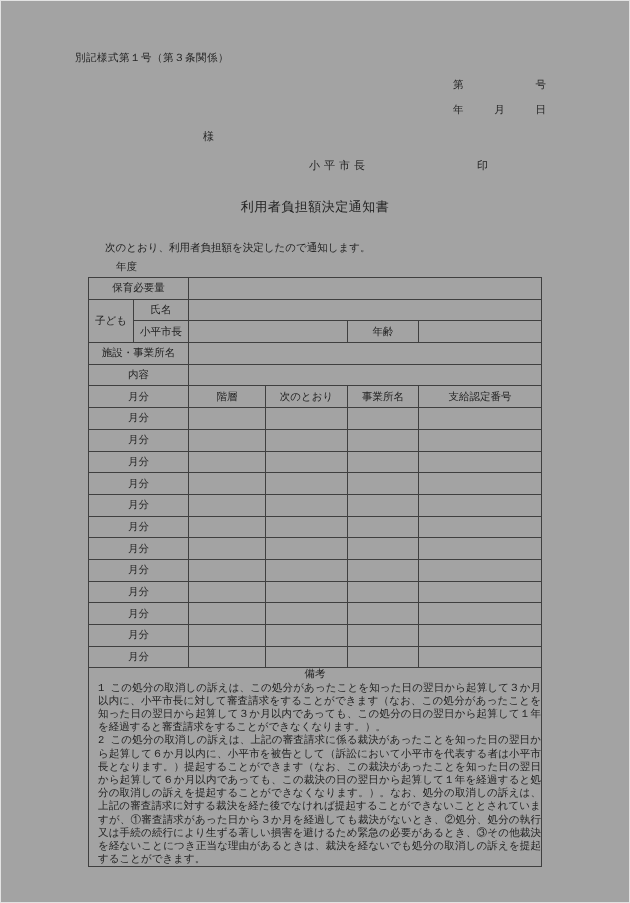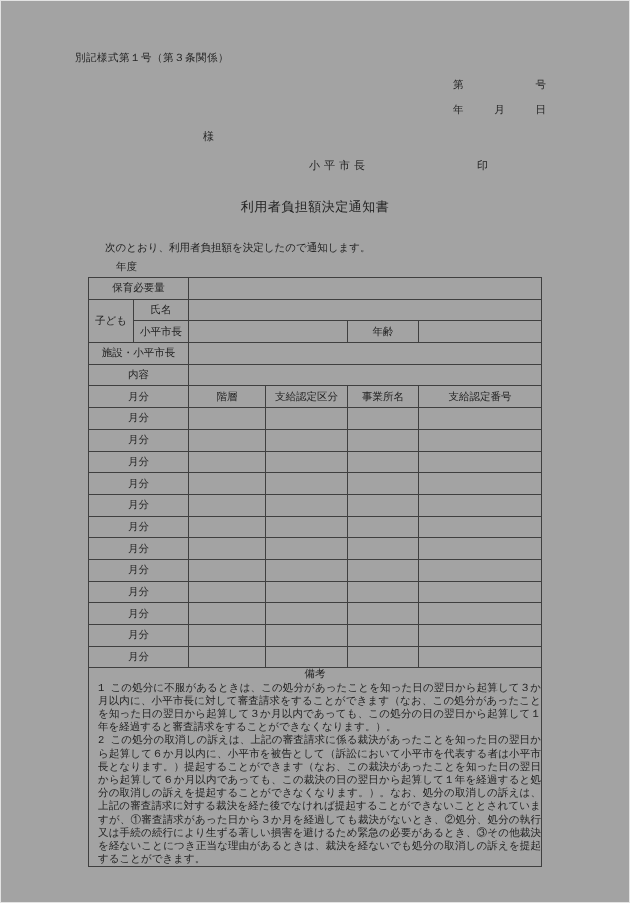--- a/index.html
+++ b/index.html
@@ -102,33 +102,33 @@
     </tr>
 
     <tr class="std">
       <td>小平市長</td>
       <td colspan="2"></td>
       <td>年齢</td>
       <td></td>
     </tr>
 
     <tr class="std">
-      <td colspan="2">施設・小平市長</td>
+      <td colspan="2">施設・事業所名</td>
       <td colspan="4"></td>
     </tr>
 
     <tr class="std">
       <td colspan="2">内容</td>
       <td colspan="4"></td>
     </tr>
 
     <tr class="std">
       <td colspan="2">月分</td>
       <td>階層</td>
-      <td>支給認定区分</td>
+      <td>次のとおり</td>
       <td>事業所名</td>
       <td>支給認定番号</td>
     </tr>
 
     <tr class="std">
       <td colspan="2">月分</td>
       <td></td>
           <td></td>
           <td></td>
           <td></td>
@@ -207,20 +207,20 @@
       <td colspan="2">月分</td>
       <td></td>
           <td></td>
           <td></td>
           <td></td>
     </tr>
 
     <tr>
       <td colspan="6" class="remarks">
         <div>備考</div>
-        <p class="remark-item"><span class="remark-num">1</span><span>この処分に不服があるときは、この処分があったことを知った日の翌日から起算して３か月以内に、小平市長に対して審査請求をすることができます（なお、この処分があったことを知った日の翌日から起算して３か月以内であっても、この処分の日の翌日から起算して１年を経過すると審査請求をすることができなくなります。）。</span></p>
+        <p class="remark-item"><span class="remark-num">1</span><span>この処分の取消しの訴えは、この処分があったことを知った日の翌日から起算して３か月以内に、小平市長に対して審査請求をすることができます（なお、この処分があったことを知った日の翌日から起算して３か月以内であっても、この処分の日の翌日から起算して１年を経過すると審査請求をすることができなくなります。）。</span></p>
         <p class="remark-item"><span class="remark-num">2</span><span>この処分の取消しの訴えは、上記の審査請求に係る裁決があったことを知った日の翌日から起算して６か月以内に、小平市を被告として（訴訟において小平市を代表する者は小平市長となります。）提起することができます（なお、この裁決があったことを知った日の翌日から起算して６か月以内であっても、この裁決の日の翌日から起算して１年を経過すると処分の取消しの訴えを提起することができなくなります。）。なお、処分の取消しの訴えは、上記の審査請求に対する裁決を経た後でなければ提起することができないこととされていますが、①審査請求があった日から３か月を経過しても裁決がないとき、②処分、処分の執行又は手続の続行により生ずる著しい損害を避けるため緊急の必要があるとき、③その他裁決を経ないことにつき正当な理由があるときは、裁決を経ないでも処分の取消しの訴えを提起することができます。</span></p>
       </td>
     </tr>
   </tbody>
     </table>
 
 </div>
 
 </body></html>

